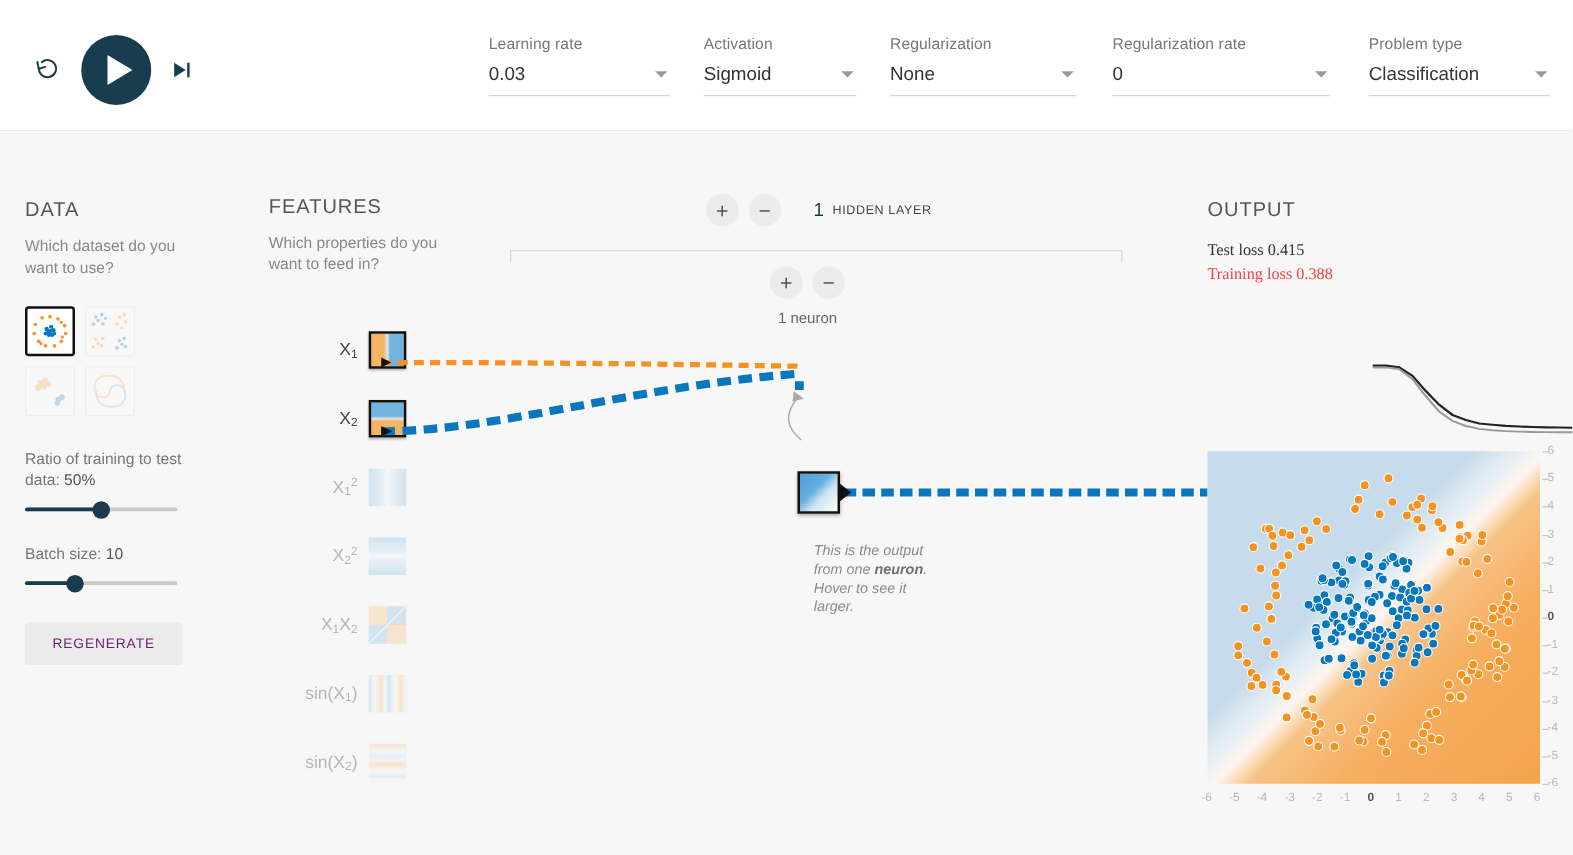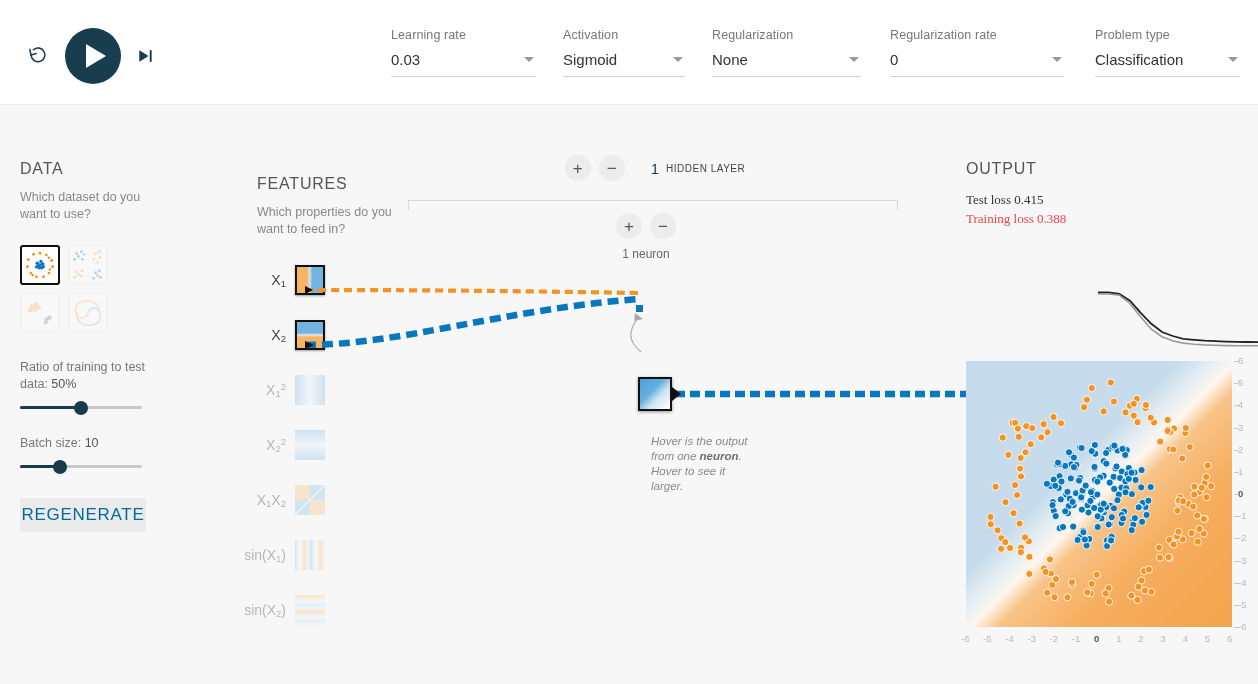--- a/index.html
+++ b/index.html
@@ -108,26 +108,26 @@
   }
   .slider-fill { position: absolute; left:0; top:0; height:3px; background:#1a3b4c; border-radius:2px; }
   .slider-knob {
     position: absolute; top: -5.5px; width: 14px; height: 14px;
     border-radius: 50%; background: #1a3b4c; transform: translateX(-7px);
   }
   .slider-group { margin-top: 26px; }
   #regen-btn {
     margin-top: 30px; width: 126px; height: 34px;
     background: #ebebeb; border: none; border-radius: 2px;
-    color: #0369a1; font-size: 17px; letter-spacing: .7px;
+    color: #701a75; font-size: 11px; letter-spacing: .7px;
     font-family: "Liberation Sans", sans-serif; cursor: pointer;
   }
 
   
-  #feat-col { position: absolute; left: 215px; top: 70px; width: 160px; margin-left: 42px; }
+  #feat-col { position: absolute; left: 215px; top: 52px; width: 160px; }
   #feat-list { position: absolute; left: 215px; top: 160px; width: 110px; }
   .feat-row {
     display: flex; align-items: center; justify-content: flex-end;
     height: 30px; margin-bottom: 25px; cursor: pointer;
   }
   .feat-name {
     font-size: 14px; color: #444; margin-right: 9px; white-space: nowrap; text-align: right;
   }
   .feat-row.off .feat-name { color: #b5b5b5; }
   .feat-box {
@@ -436,21 +436,21 @@
 
     <rect x="636" y="200" width="7" height="7" fill="#0877bd"></rect>
 
     <path d="M638,213 C628,226 628,236 641,247" fill="none" stroke="#aaa" stroke-width="1.2"></path>
     <polygon points="635,208 643,214 634,216" fill="#aaa"></polygon>
   </svg>
 
   <div id="neuron-node" style="background:linear-gradient(135deg,#4ea0d8 0%,#65afdf 40%,#cfe4f2 62%,#ffffff 100%);"></div>
 
   <div id="callout">
-    <span>Hover is the output from one </span><b>neuron</b><span>. Hover to see it larger.</span>
+    <span>This is the output from one </span><b>neuron</b><span>. Hover to see it larger.</span>
   </div>
 
   <div id="out-col">
     <div class="col-title">OUTPUT</div>
     <div id="out-losses">
       <div class="loss-line" id="test-loss">Test loss 0.415</div>
       <div class="loss-line" id="train-loss">Training loss 0.388</div>
     </div>
   </div>
 

